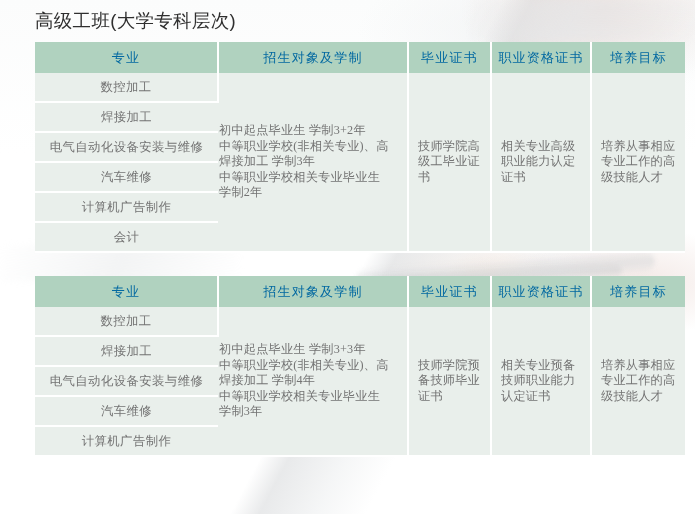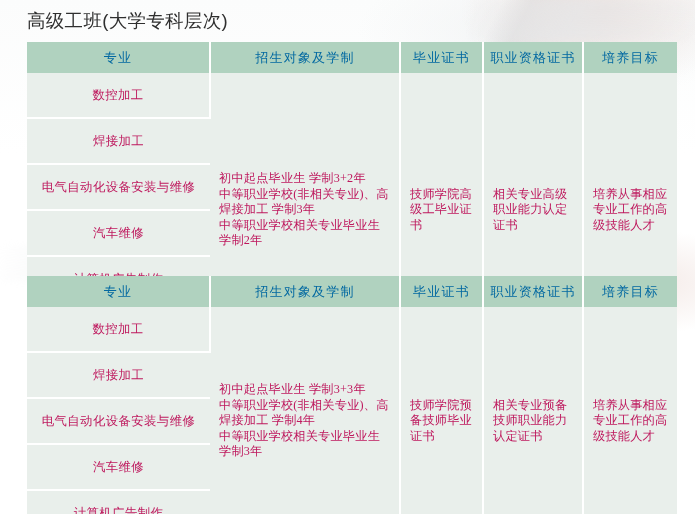--- a/index.html
+++ b/index.html
@@ -76,21 +76,21 @@
     filter: blur(3px);
   }
 
   #page {
     position: relative;
     z-index: 1;
     width: 695px;
     height: 514px;
   }
 
-  .section { position: absolute; left: 5px; width: 675px; }
+  .section { position: absolute; left: 13px; width: 675px; }
   #section-advanced { top: 0; }
   #section-prep { top: 276px; }
 
   .section-title {
     margin: 0;
     padding: 0 0 0 22px;
     font-size: 18.5px;
     font-weight: normal;
     line-height: 42px;
     letter-spacing: 0.3px;
@@ -122,23 +122,23 @@
     letter-spacing: 1.2px;
     font-size: 13px;
     padding: 0;
   }
   table.info-table thead th:last-child { border-right: none; }
 
   table.info-table tbody td {
     background: #e9efeb;
     border-right: 2px solid #ffffff;
     border-bottom: 2px solid #ffffff;
-    padding: 8px;
+    padding: 0;
     height: 28px;
-    color: #be185d;
+    color: #737373;
   }
   table.info-table tbody td:last-child { border-right: none; }
 
   td.major-cell {
     text-align: center;
     letter-spacing: 0.4px;
     font-size: 12.4px;
   }
   td.span-cell {
     vertical-align: middle;

